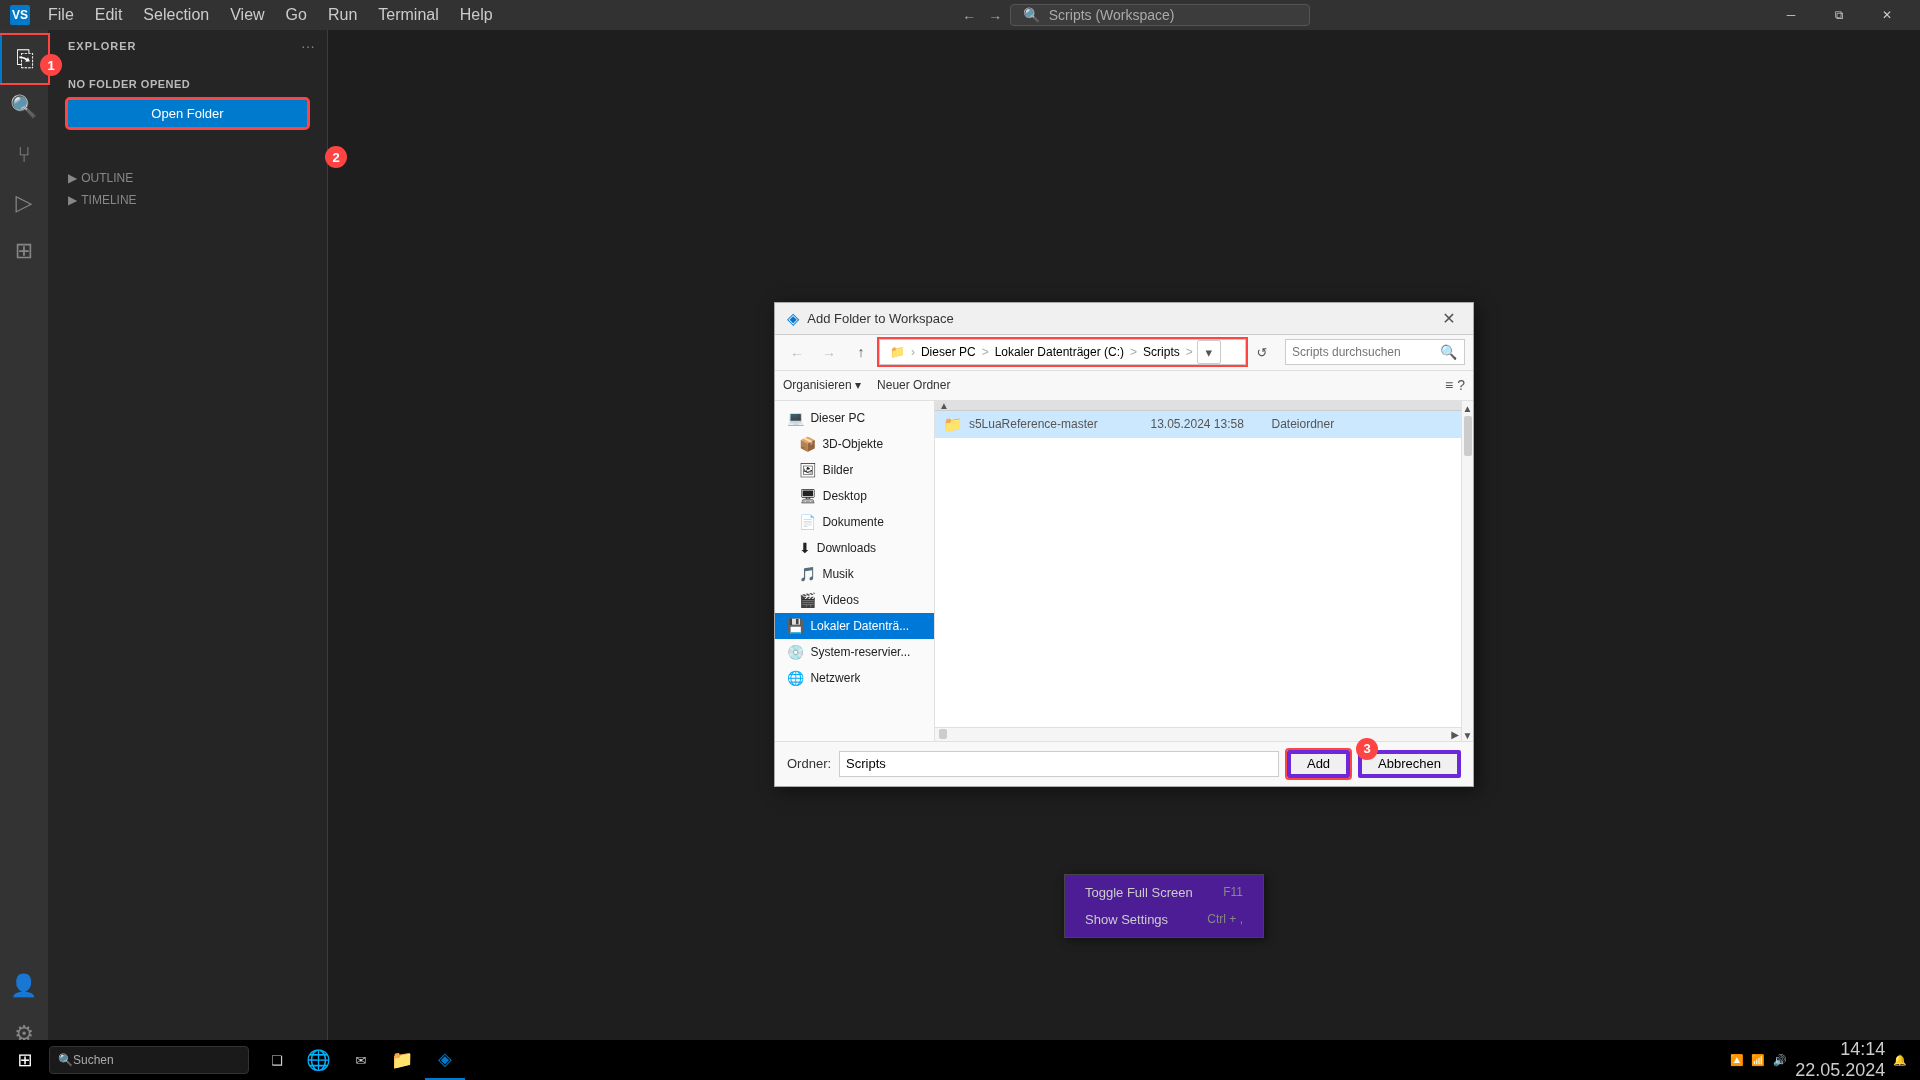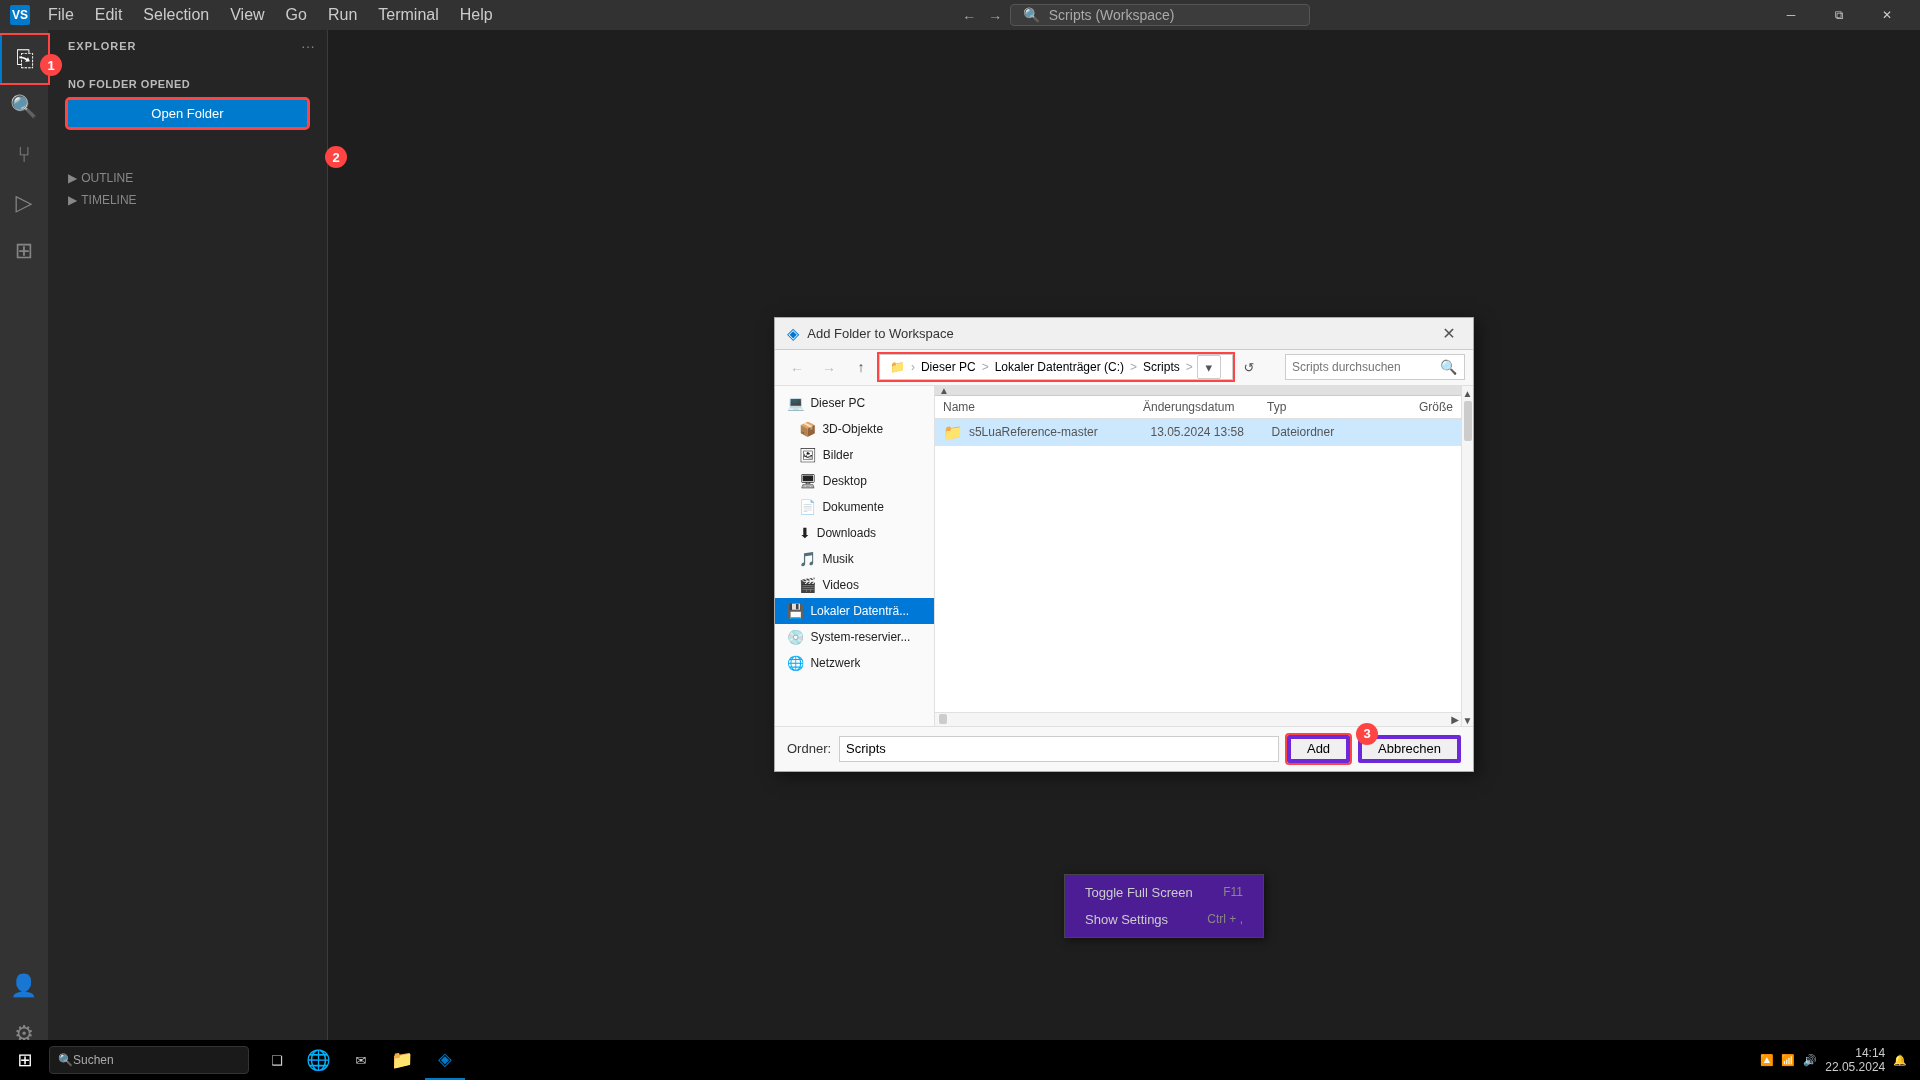--- a/index.html
+++ b/index.html
@@ -52,39 +52,39 @@
     .statusbar-left { display: flex; align-items: center; gap: 8px; }
     .status-item { display: flex; align-items: center; gap: 3px; cursor: pointer; padding: 0 4px; }
 
     
     .taskbar { height: 40px; background: #000000; display: flex; align-items: center; padding: 0 5px; position: fixed; bottom: 0; width: 1920px; }
     .taskbar-start { width: 40px; height: 40px; display: flex; align-items: center; justify-content: center; color: #fff; font-size: 18px; cursor: pointer; }
     .taskbar-search-box { background: #1a1a1a; border: 1px solid #333; border-radius: 4px; height: 28px; width: 200px; display: flex; align-items: center; padding: 0 8px; color: #aaa; font-size: 12px; margin-left: 4px; cursor: pointer; }
     .taskbar-apps { display: flex; margin-left: 8px; gap: 2px; }
     .taskbar-app { width: 40px; height: 40px; display: flex; align-items: center; justify-content: center; cursor: pointer; }
     .taskbar-right { margin-left: auto; display: flex; align-items: center; gap: 8px; color: #ccc; font-size: 11px; padding-right: 8px; }
-    .taskbar-time { text-align: right; font-size: 12px; }
+    .taskbar-time { text-align: right; font-size: 18px; }
 
     
     .dialog-overlay { position: absolute; top: 0; left: 0; right: 0; bottom: 0; display: flex; align-items: center; justify-content: center; }
     .dialog { background: #ffffff; width: 700px; border: 1px solid #aaa; box-shadow: 4px 4px 16px rgba(0,0,0,0.5); display: flex; flex-direction: column; color: #000; font-size: 13px; }
     .dialog-titlebar { background: #f0f0f0; height: 32px; display: flex; align-items: center; justify-content: space-between; padding: 0 12px; border-bottom: 1px solid #ccc; }
     .dialog-title-area { display: flex; align-items: center; gap: 8px; }
     .dialog-title-icon { color: #0078d7; font-size: 16px; }
     .dialog-title-text { font-size: 13px; color: #333; }
     .dialog-close-btn { cursor: pointer; color: #555; font-size: 16px; width: 24px; height: 24px; display: flex; align-items: center; justify-content: center; }
 
     .dialog-toolbar { height: 36px; background: #f8f8f8; border-bottom: 1px solid #e0e0e0; display: flex; align-items: center; padding: 0 8px; gap: 4px; }
     .dialog-nav-btn { width: 28px; height: 28px; display: flex; align-items: center; justify-content: center; cursor: pointer; color: #555; font-size: 14px; border-radius: 2px; }
     .dialog-nav-btn.disabled { color: #bbb; cursor: default; }
     .breadcrumb-bar { display: flex; align-items: center; height: 26px; background: #fff; border: 1px solid #ccc; flex: 1; padding: 0 6px; gap: 2px; outline: 2px solid #f44; }
     .breadcrumb-item { display: flex; align-items: center; gap: 2px; cursor: pointer; padding: 2px 4px; border-radius: 2px; font-size: 12px; }
     .breadcrumb-sep { color: #aaa; font-size: 12px; }
     .breadcrumb-dropdown { width: 24px; height: 24px; display: flex; align-items: center; justify-content: center; cursor: pointer; color: #555; border: 1px solid #ccc; border-radius: 2px; margin-left: 2px; }
-    .dialog-search { display: flex; align-items: center; background: #fff; border: 1px solid #ccc; height: 26px; padding: 0 6px; gap: 19px; width: 180px; margin-left: 20px; }
+    .dialog-search { display: flex; align-items: center; background: #fff; border: 1px solid #ccc; height: 26px; padding: 0 6px; gap: 19px; width: 180px; margin-left: 7px; }
     .dialog-search input { border: none; outline: none; font-size: 12px; color: #555; background: transparent; width: 100%; }
     .dialog-search-icon { color: #666; font-size: 14px; }
     .dialog-refresh { width: 24px; height: 24px; display: flex; align-items: center; justify-content: center; cursor: pointer; color: #555; border: 1px solid transparent; border-radius: 2px; }
 
     .dialog-content { display: flex; height: 340px; }
     .dialog-sidebar { width: 160px; background: #fafafa; border-right: 1px solid #e0e0e0; overflow-y: auto; padding: 4px 0; }
     .dialog-sidebar-item { padding: 5px 8px 5px 12px; display: flex; align-items: center; gap: 6px; cursor: pointer; font-size: 12px; color: #222; white-space: nowrap; overflow: hidden; }
     .dialog-sidebar-item.active { background: #0078d7; color: #fff; }
     .sidebar-folder-icon { font-size: 14px; flex-shrink: 0; }
     .sidebar-item-label { overflow: hidden; text-overflow: ellipsis; }
@@ -250,20 +250,28 @@
           </div>
 
           <span class="dialog-refresh">↺</span>
 
           <div class="dialog-search">
             <input type="text" placeholder="Scripts durchsuchen" style="">
             <span class="dialog-search-icon">🔍</span>
           </div>
         </div>
 
+        <div style="height:30px; background:#f8f8f8; border-bottom:1px solid #e0e0e0; display:flex; align-items:center; padding:0 8px; gap:8px;">
+          <span style="font-size:12px; color:#333; cursor:pointer;">Organisieren <span>▾</span></span>
+          <span style="font-size:12px; color:#333; cursor:pointer; margin-left:8px;">Neuer Ordner</span>
+          <div style="margin-left:auto; display:flex; gap:4px;">
+            <span style="font-size:14px; color:#555; cursor:pointer;">≡</span>
+            <span style="font-size:14px; color:#555; cursor:pointer;">?</span>
+          </div>
+        </div>
 
         <div class="dialog-content">
 
           <div class="dialog-sidebar">
             <div class="dialog-sidebar-item">
               <span class="sidebar-folder-icon">💻</span>
               <span class="sidebar-item-label">Dieser PC</span>
             </div>
             <div class="dialog-sidebar-item" style="padding-left:24px;">
               <span class="sidebar-folder-icon">📦</span>
@@ -306,27 +314,20 @@
               <span class="sidebar-item-label">Netzwerk</span>
             </div>
           </div>
 
           <div class="dialog-file-area">
 
             <div style="height:10px; background:#e0e0e0; display:flex; align-items:center; padding:0 4px; border-bottom:1px solid #ccc;">
               <span style="color:#555; font-size:10px;">▲</span>
             </div>
 
-            <div class="file-list-header">
-              <div class="file-col name">Name</div>
-              <div style="width:14px;"></div>
-              <div class="file-col date">Änderungsdatum</div>
-              <div class="file-col type">Typ</div>
-              <div class="file-col size">Größe</div>
-            </div>
 
             <div class="file-list">
               <div class="file-row selected">
                 <span class="file-folder-icon">📁</span>
                 <div class="file-col name">s5LuaReference-master</div>
                 <div class="file-col date">13.05.2024 13:58</div>
                 <div class="file-col type">Dateiordner</div>
                 <div class="file-col size"></div>
               </div>
             </div>

